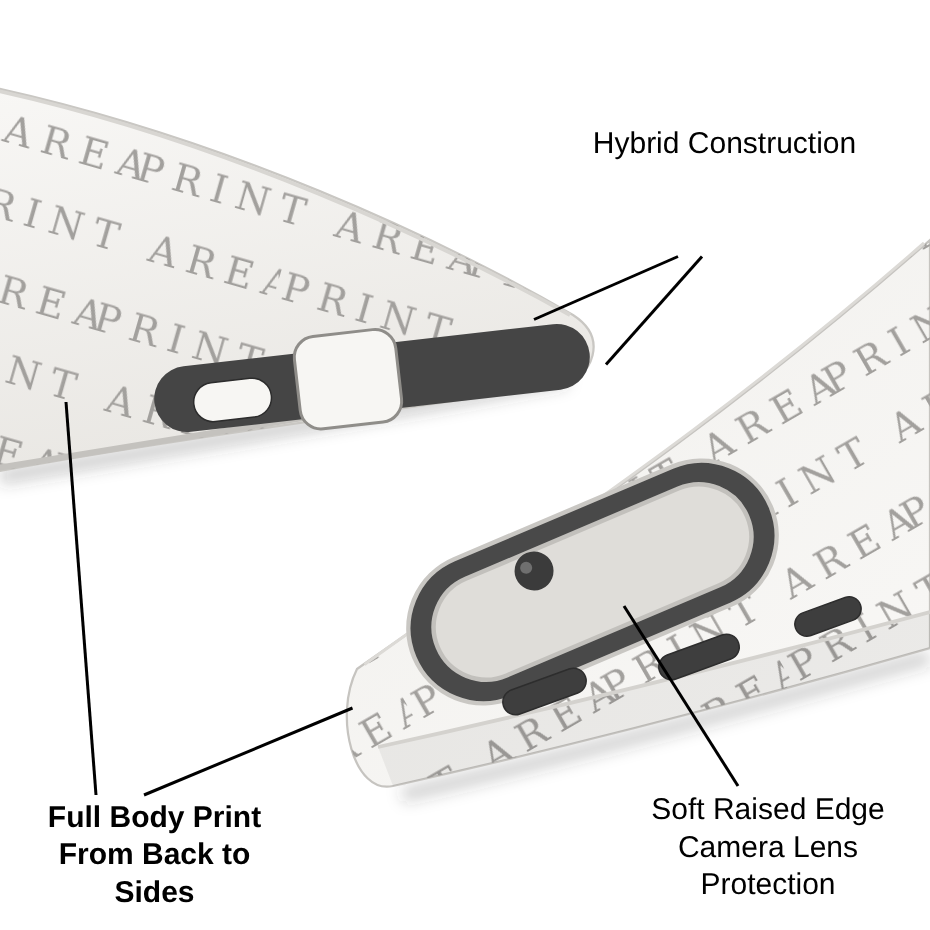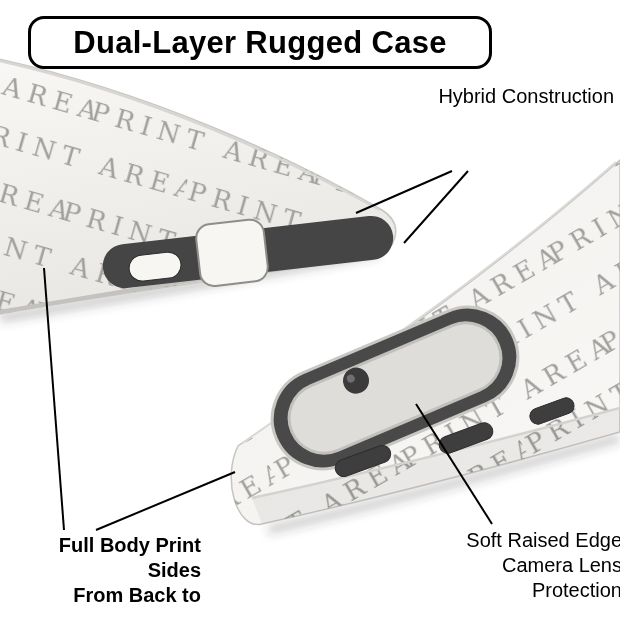--- a/index.html
+++ b/index.html
@@ -9,21 +9,21 @@
 
   .title-badge {
     position:absolute; left:28px; top:16px; width:458px; height:47px;
     background:#ffffff; border:3.5px solid #000000; border-radius:16px;
     display:flex; align-items:center; justify-content:center;
     font-weight:bold; font-size:31px; letter-spacing:0.3px; color:#000000;
     z-index:5;
   }
 
   .annotation {
-    position:absolute; text-align:right; font-size:20px; line-height:25px;
+    position:absolute; text-align:center; font-size:20px; line-height:25px;
     color:#000000; z-index:4;
   }
   .ann-hybrid   { left:352px; top:84px;  width:262px; }
   .ann-fullbody { left:5px;   top:533px; width:196px;font-weight:bold; }
   .ann-camera   { left:402px; top:528px; width:220px; }
 
   .pat {
     font-family:"DejaVu Serif", serif;
     font-size:26px; letter-spacing:7px;
     fill:#a2a09d;
@@ -100,32 +100,29 @@
 
     <g stroke="#000000" stroke-width="2">
       <line x1="452" y1="171" x2="356" y2="213"></line>
       <line x1="468" y1="171" x2="404" y2="243"></line>
       <line x1="64" y1="530" x2="44" y2="268"></line>
       <line x1="96" y1="530" x2="235" y2="472"></line>
       <line x1="492" y1="524" x2="416" y2="404"></line>
     </g>
   </svg>
 
-  <div class="title-badge">
-    <span>Dual-Layer Rugged Case</span>
-  </div>
 
   <div class="annotation ann-hybrid">
     <div>Hybrid Construction</div>
   </div>
 
   <div class="annotation ann-fullbody">
     <div>Full Body Print</div>
+    <div>From Back to</div>
     <div>Sides</div>
-    <div>From Back to</div>
   </div>
 
   <div class="annotation ann-camera">
     <div>Soft Raised Edge</div>
     <div>Camera Lens</div>
     <div>Protection</div>
   </div>
 
 </div>
 

